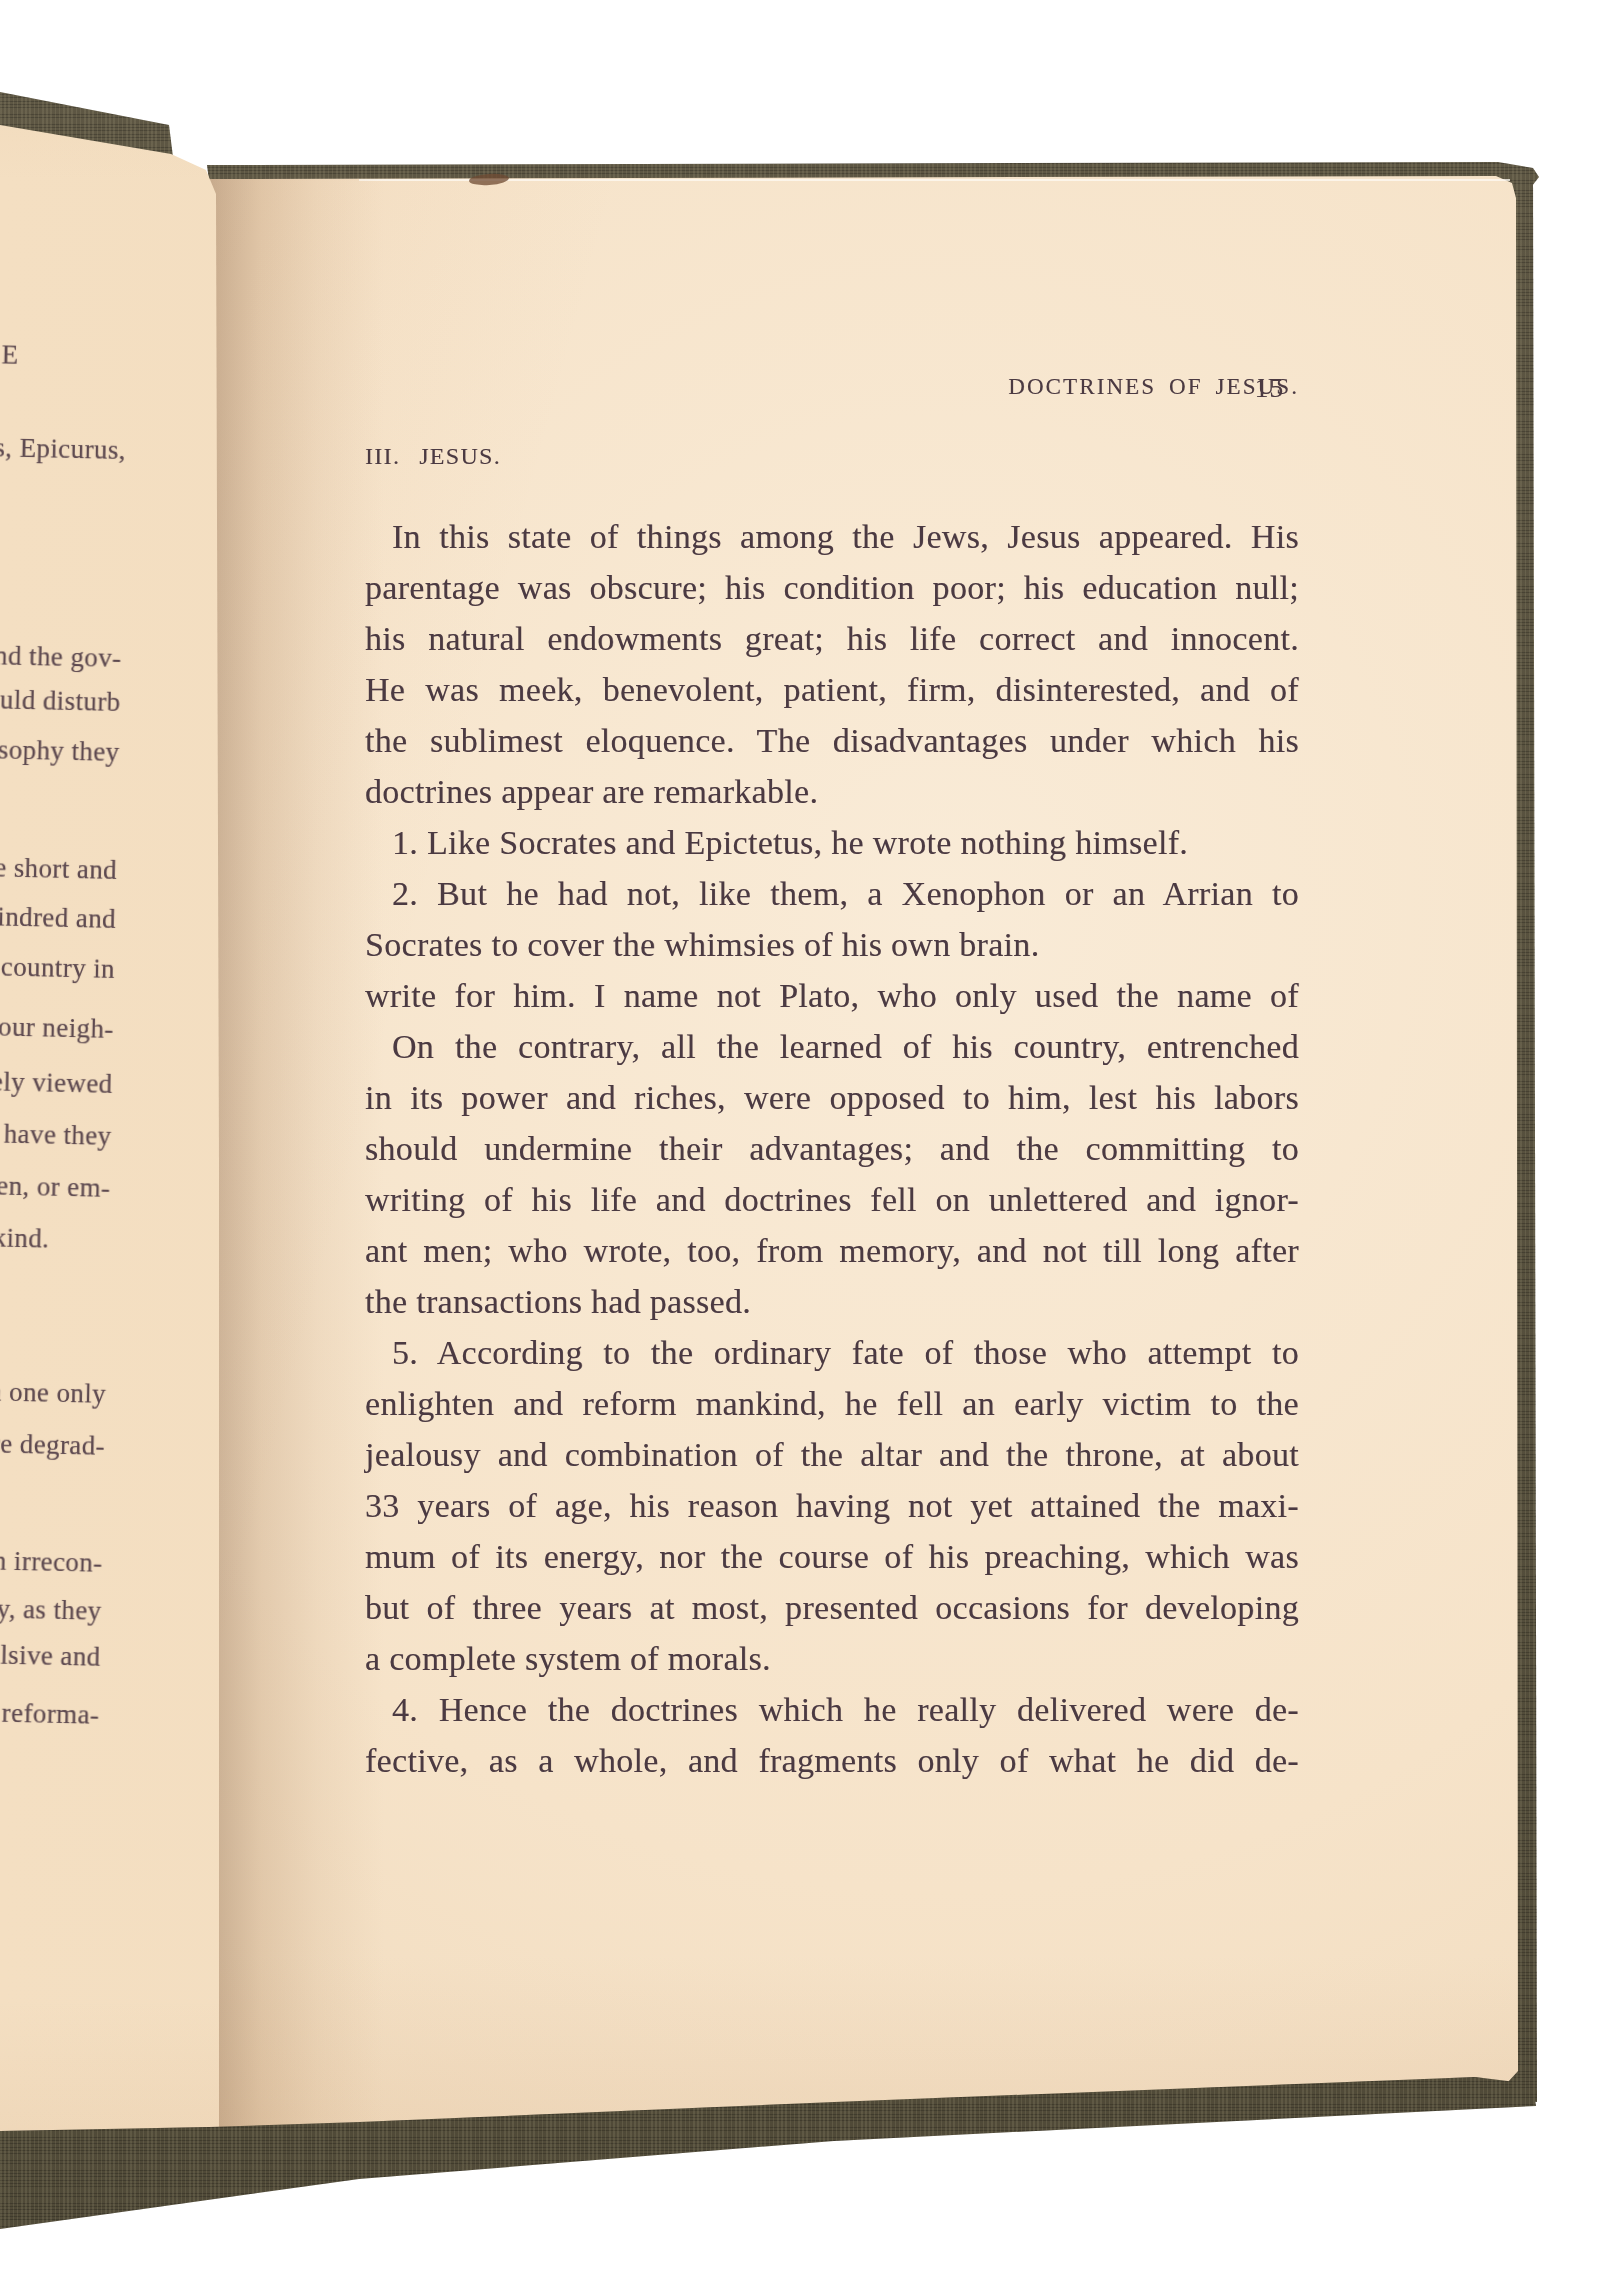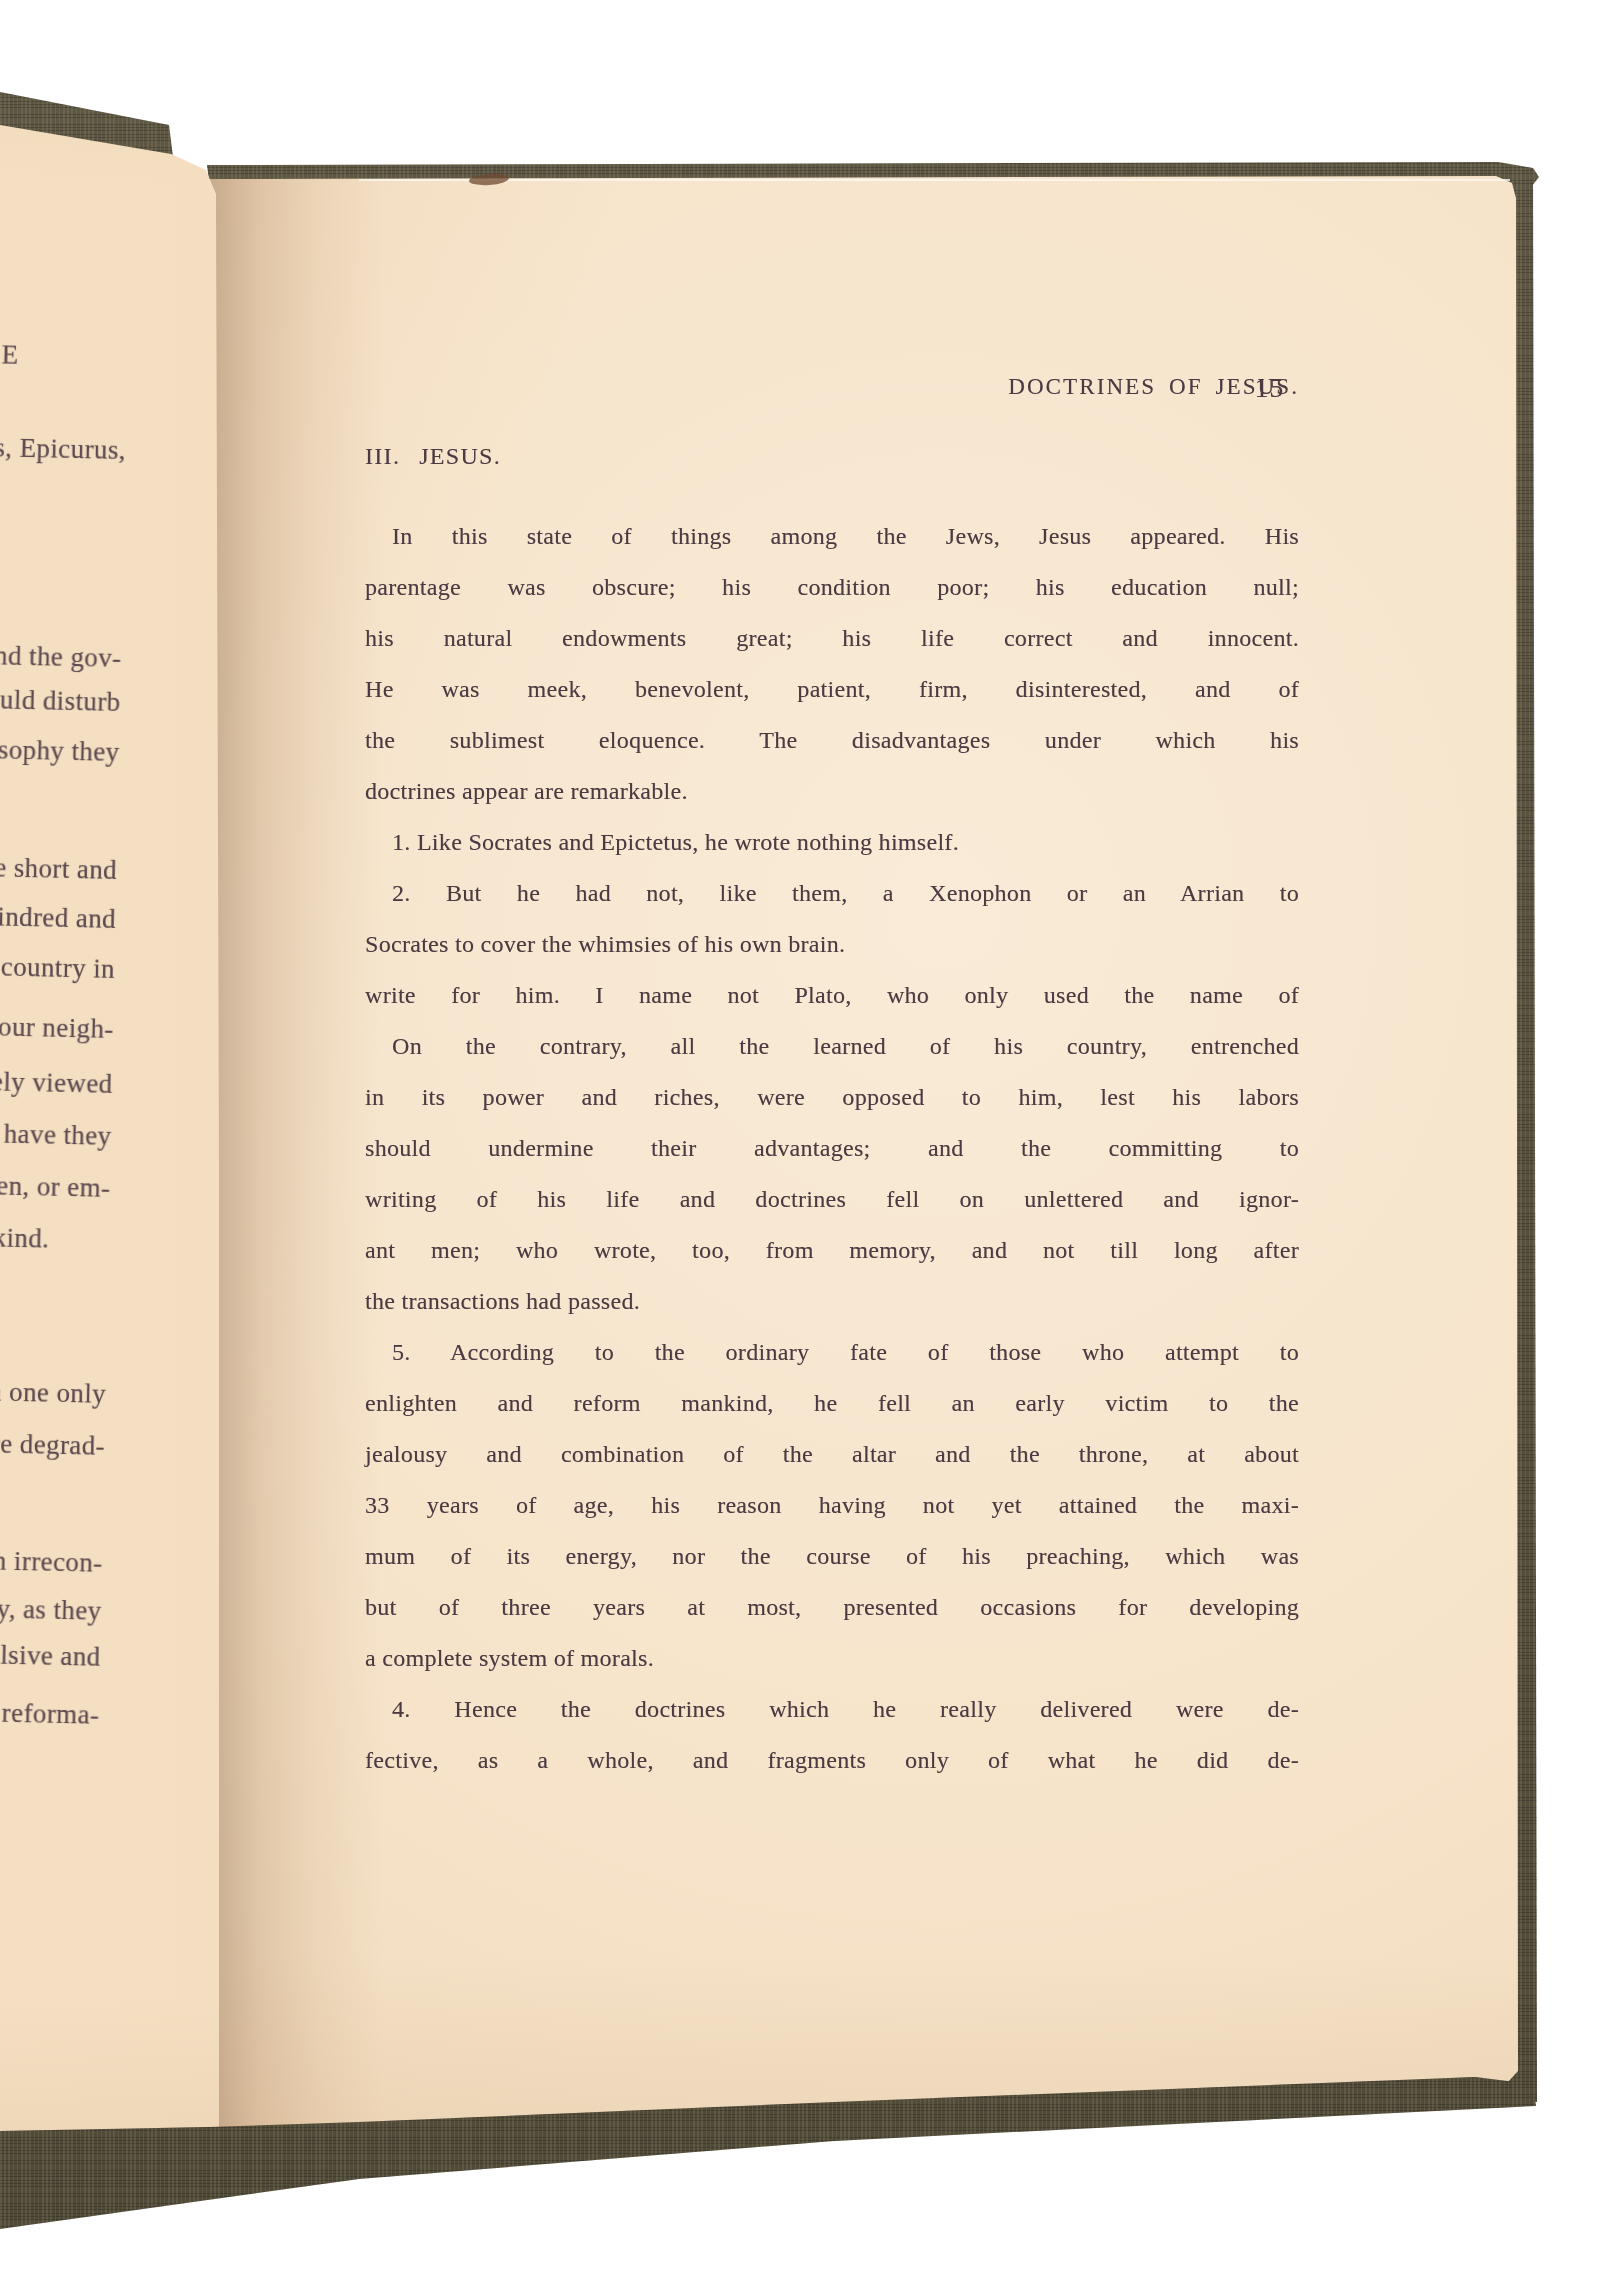--- a/index.html
+++ b/index.html
@@ -74,21 +74,21 @@
     font-size:23px;letter-spacing:2.1px;word-spacing:5px;white-space:nowrap;
   }
   .page-number{
     position:absolute;right:15px;top:-1.7px;
     font-size:28px;letter-spacing:0.8px;text-align:center;
   }
   .section-heading{
     position:absolute;top:443px;left:0;width:100%;
     text-align:left;font-size:24px;letter-spacing:1.3px;word-spacing:11.7px;white-space:nowrap;
   }
-  .body-text{position:absolute;top:511px;left:0;width:100%;font-size:24px;}
+  .body-text{position:absolute;top:511px;left:0;width:100%;font-size:34px;}
   .para{margin:0;}
   .line{
     height:51px;line-height:51px;
     text-align:justify;text-align-last:justify;
     white-space:nowrap;letter-spacing:0.3px;
   }
   .line.noj{text-align-last:left;}
   .line.indent{padding-left:27px;}
 </style>
 </head>

